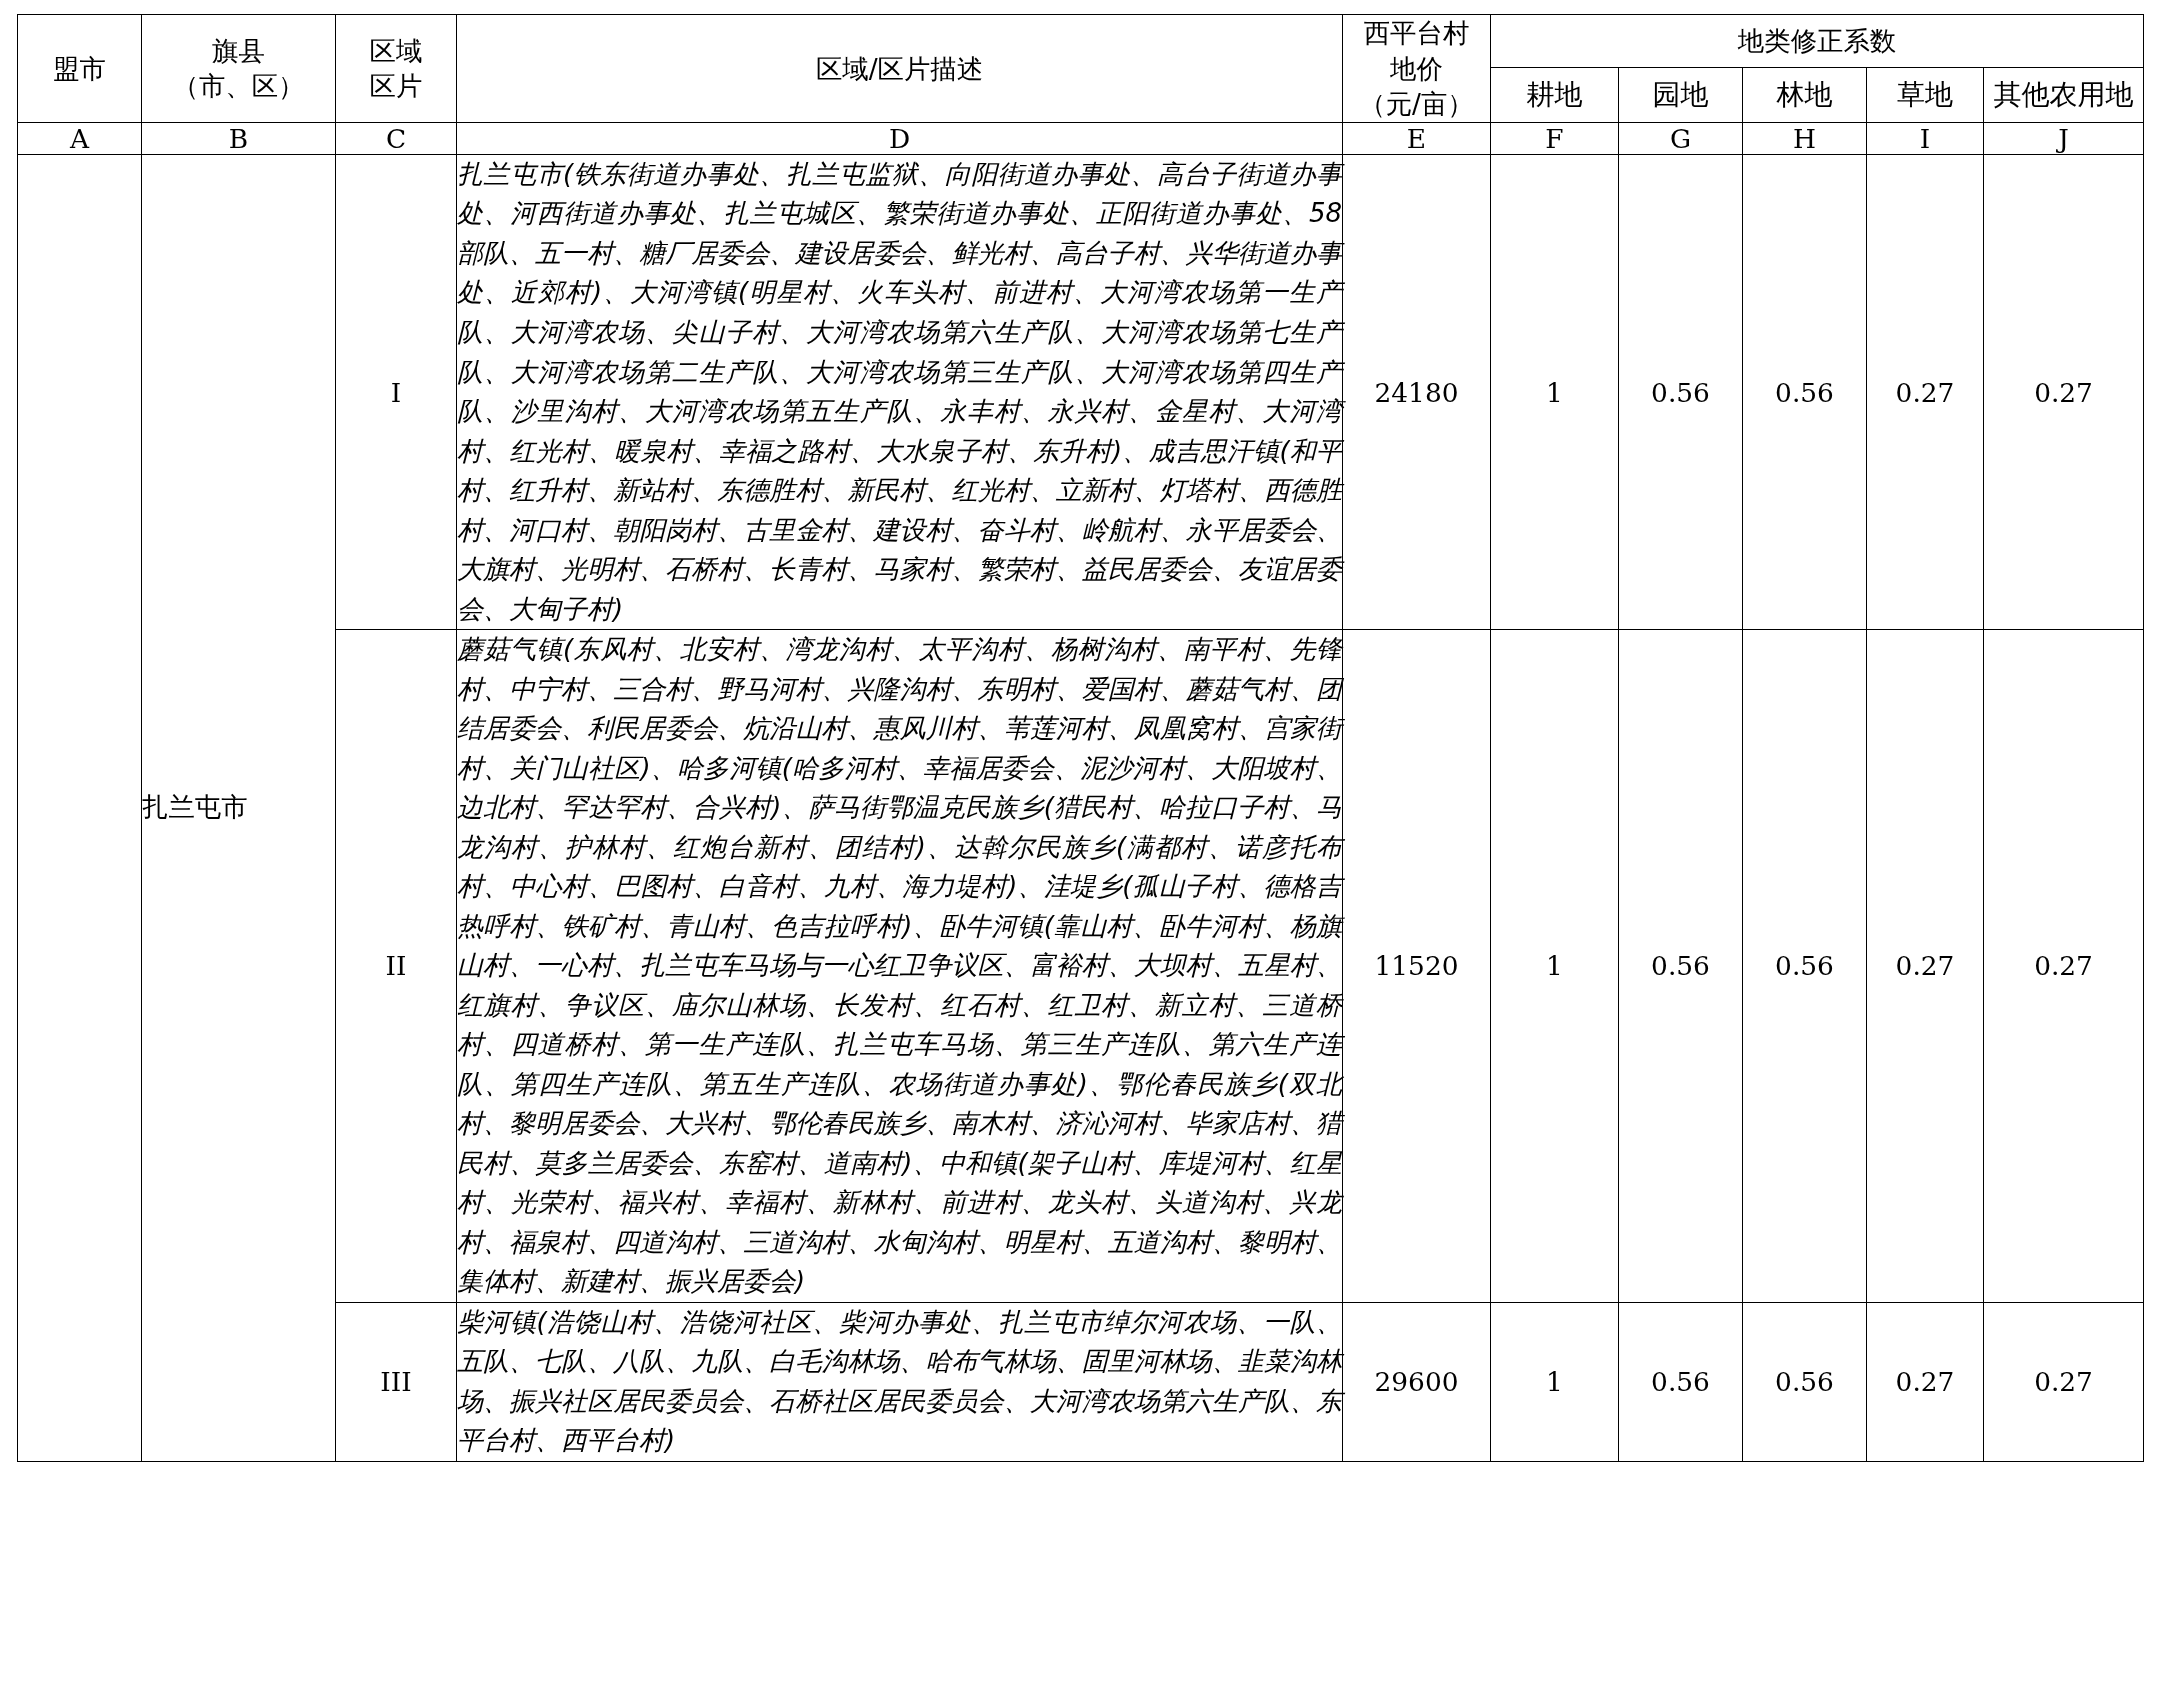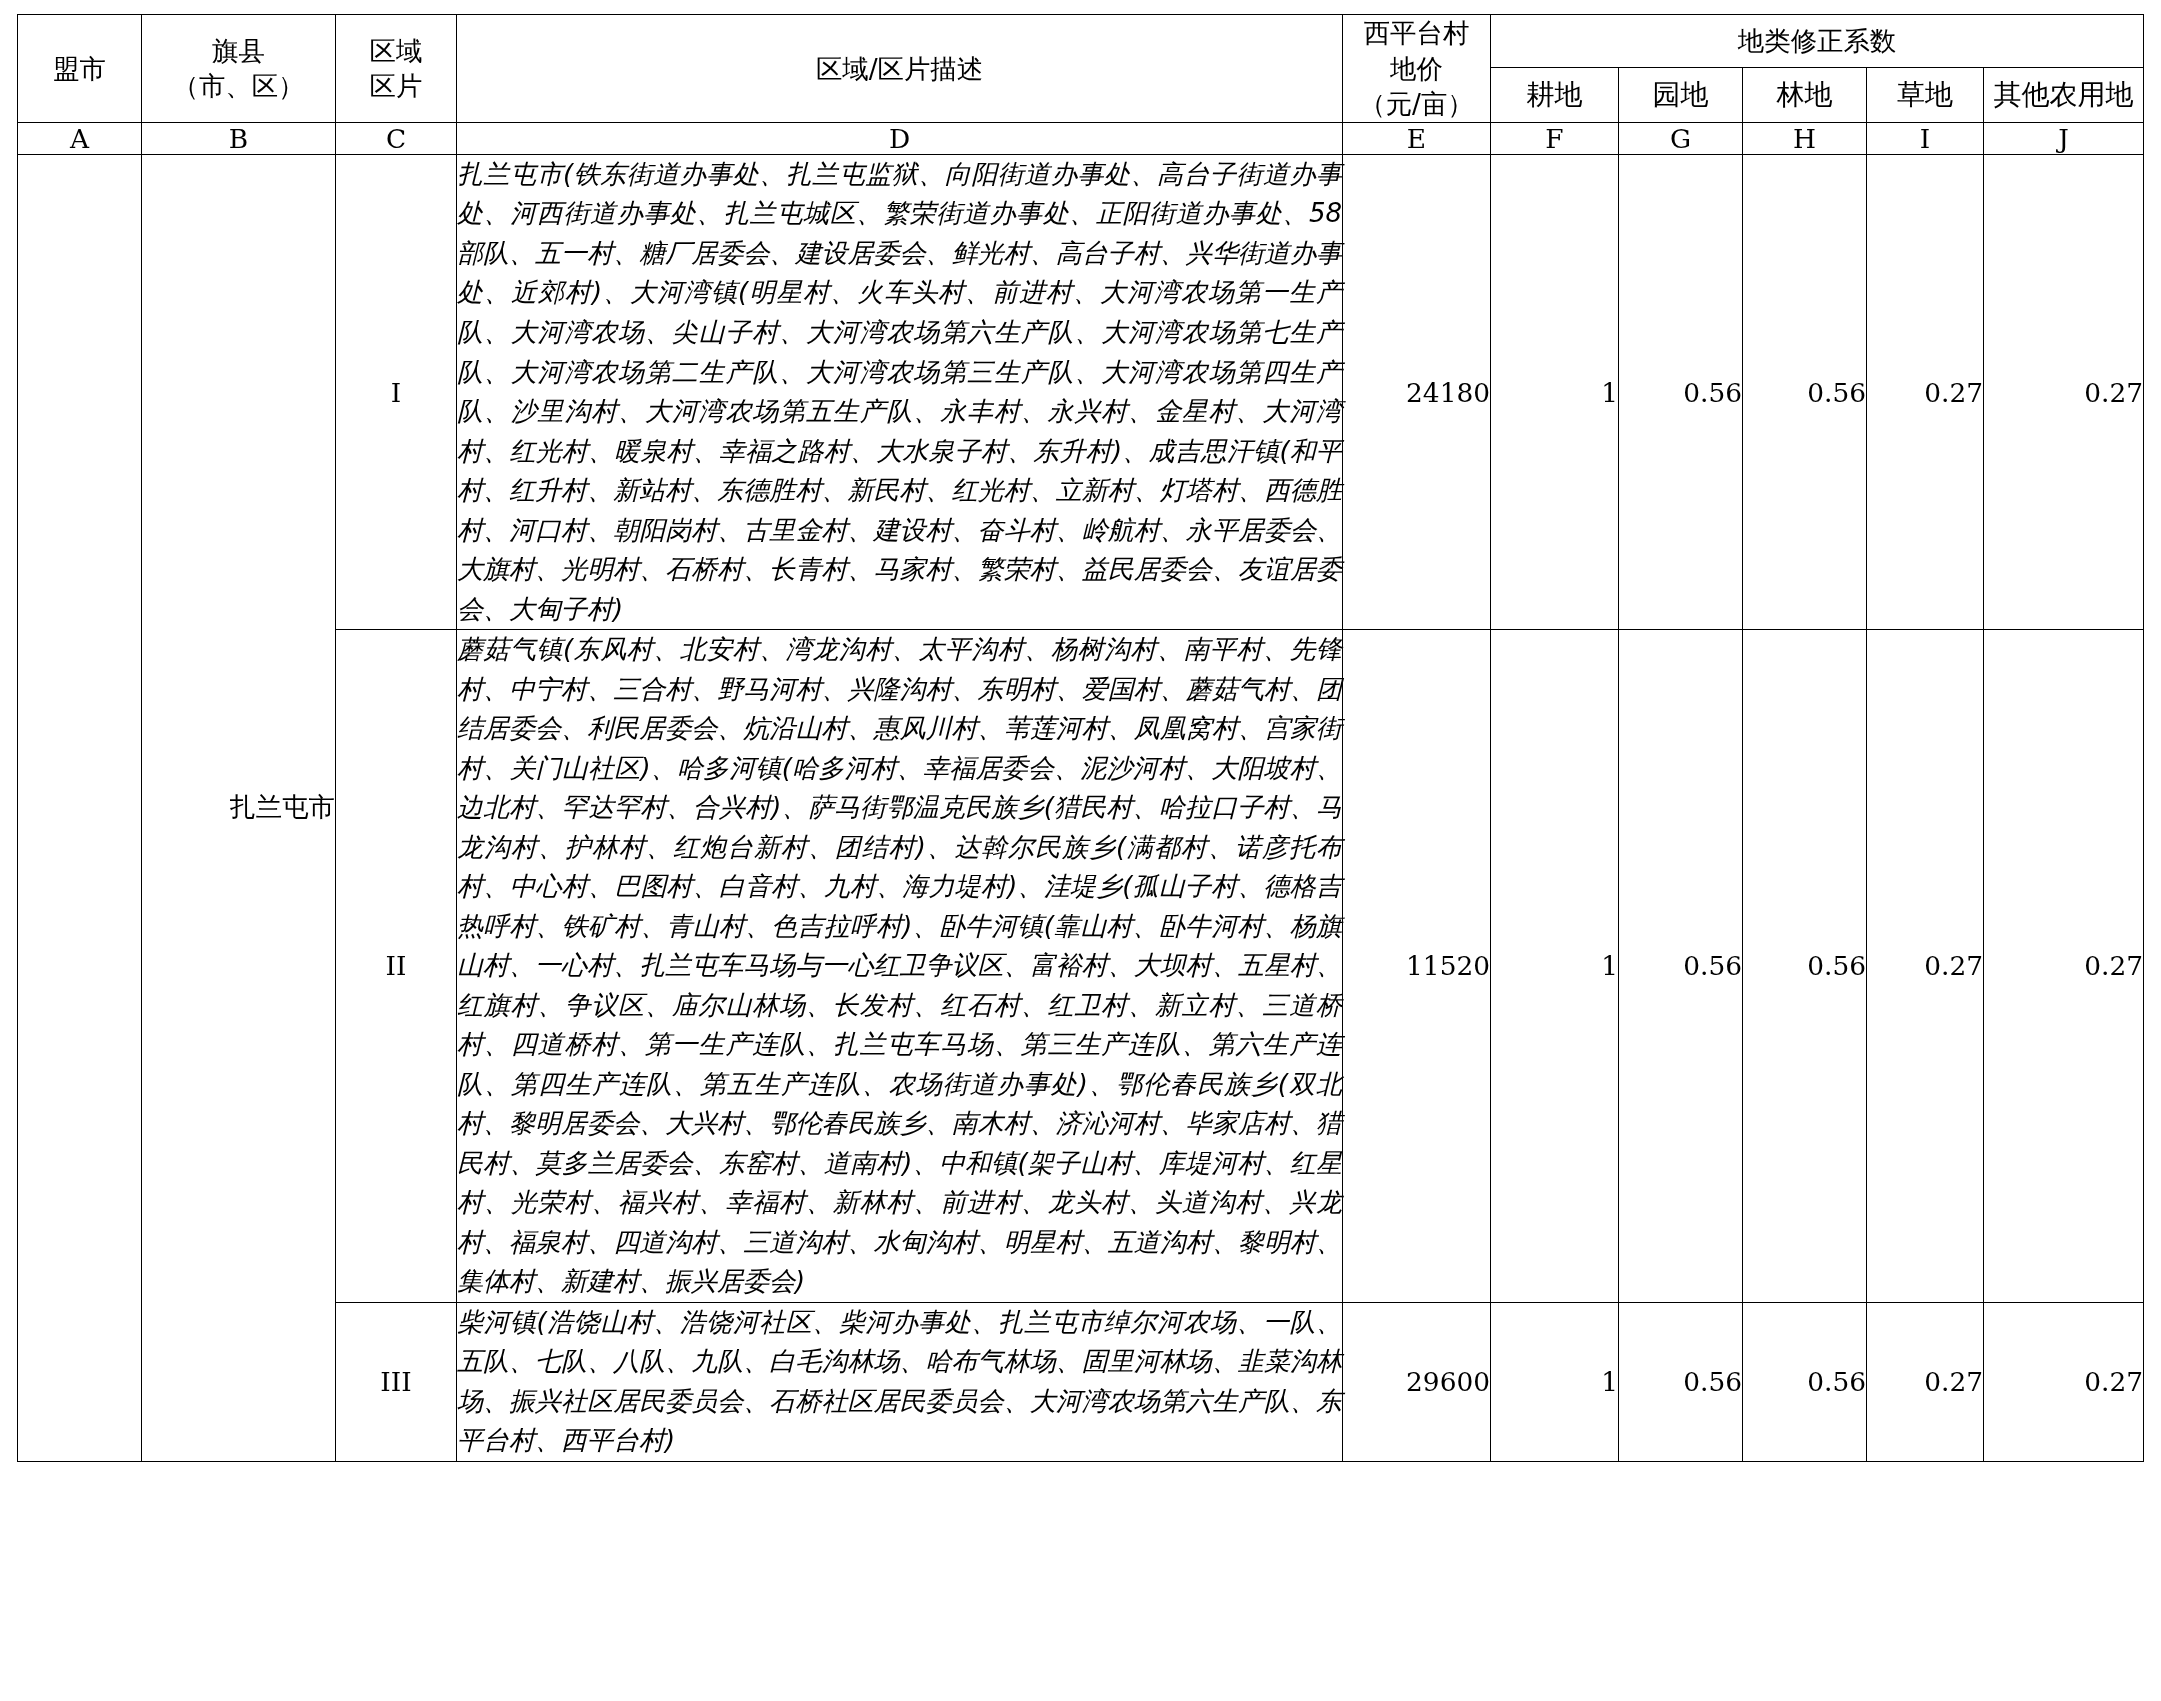--- a/index.html
+++ b/index.html
@@ -41,21 +41,21 @@
     line-height: 1.3;
     padding: 9.3px 3.1px;
   }
   .colcode {
     text-align: center;
     font-size: 26.4px;
     font-family: "DejaVu Serif", "Liberation Serif", serif;
     padding: 9.3px 3.1px 11px 3.1px;
   }
   .cell-num {
-    text-align: right;
+    text-align: center;
     font-size: 26.4px;
     font-family: "DejaVu Serif", "Liberation Serif", serif;
     padding: 4.7px 3.1px;
   }
   .cell-roman {
     text-align: center;
     font-size: 26.4px;
     font-family: "DejaVu Serif", "Liberation Serif", serif;
     padding: 4.7px 3.1px;
   }
@@ -63,21 +63,21 @@
     font-size: 26px;
     line-height: 1.52;
     text-align: justify;
     text-justify: inter-ideograph;
     padding: 11px 11px 12.4px 12.4px;
     vertical-align: top;
     word-break: break-all;
     font-style: italic;
   }
   .county {
-    text-align: right;
+    text-align: left;
     font-size: 26.4px;
     vertical-align: middle;
     margin-top: 8px;
   }
   .meng {
     text-align: center;
     font-size: 26.4px;
     vertical-align: middle;
   }
   

